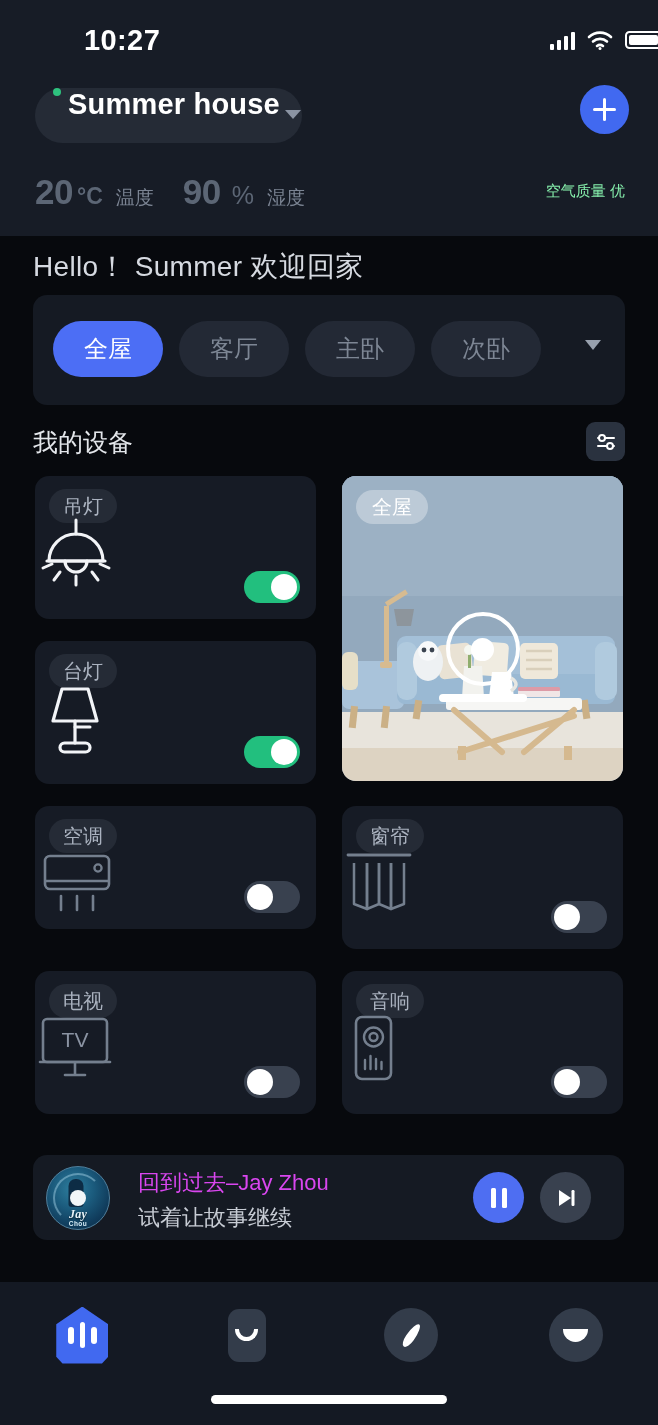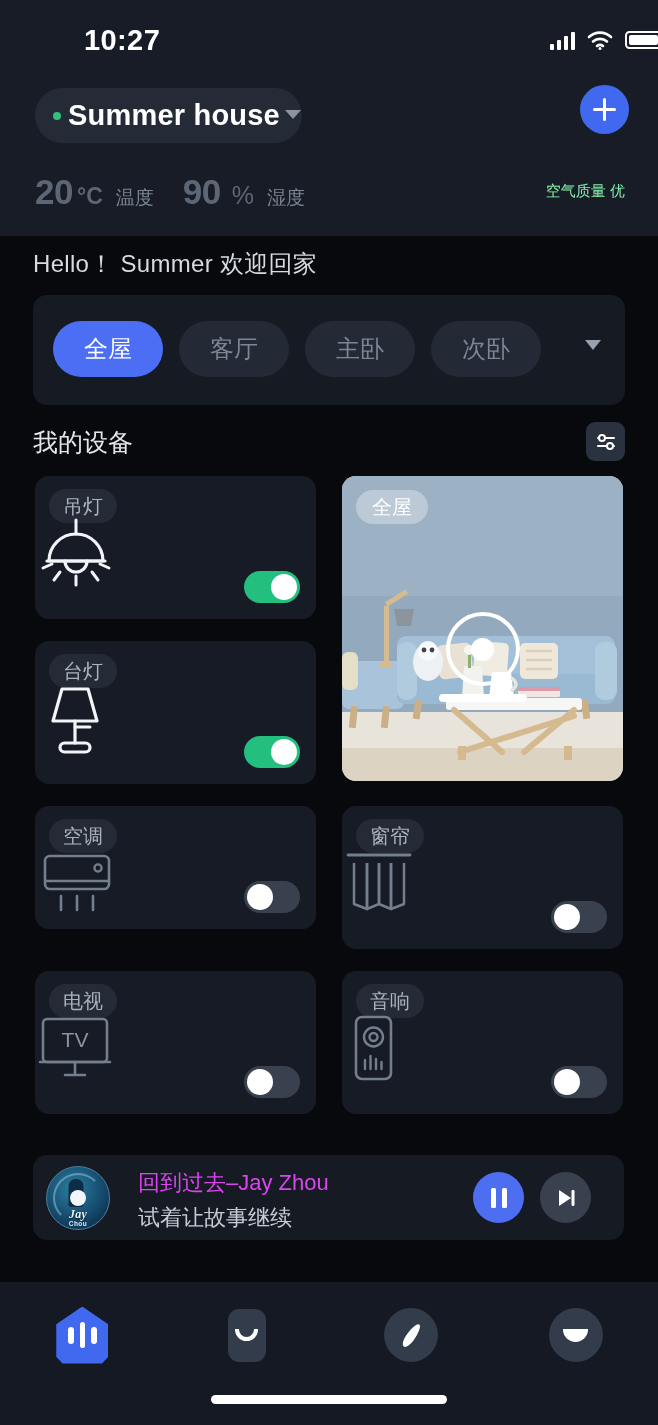--- a/index.html
+++ b/index.html
@@ -45,21 +45,21 @@
   }
   .battery span{ display:block; width:100%; height:100%; background:#ffffff; border-radius:2px;}
 
   
   .house-row {
     position:absolute; left:0; top:88px; width:658px; height:60px;
   }
   .house-pill {
     position:absolute; left:35px; top:0;
     height:55px; background:#252b36; border-radius:28px;
-    display:flex; align-items:center; padding:0 22px 0 18px; gap:7px;
+    display:flex; align-items:flex-start; padding:0 22px 0 18px; gap:7px;
   }
   .house-dot { width:8px; height:8px; border-radius:50%; background:#2ec27e; flex:none; }
   .house-name { font-size:29px; font-weight:700; color:#ffffff; letter-spacing:.2px; }
   .house-caret {
     position:absolute; left:285px; top:22px;
     width:0; height:0; border-left:8px solid transparent; border-right:8px solid transparent;
     border-top:9px solid #8b94a3;
   }
   .add-btn {
     position:absolute; right:29px; top:-3px;
@@ -81,21 +81,21 @@
   .env-lbl { font-size:19px; color:#7b8493; margin-left:9px; margin-right:25px; }
   .env-pct { font-size:25px; font-weight:500; color:#5c6675; margin-left:7px; }
   .air {
     position:absolute; right:33px; top:182px;
     font-size:15px; color:#86efac;
   }
 
   
   .greeting {
     position:absolute; left:33px; top:248px;
-    font-size:24px; color:#d6dae1; letter-spacing:.3px;
+    font-size:28px; color:#d6dae1; letter-spacing:.3px;
   }
 
   
   .rooms-wrap {
     position:absolute; left:33px; top:295px;
     width:592px; height:110px; background:#151a23; border-radius:14px;
   }
   .rooms {
     position:absolute; left:20px; top:26px; display:flex; gap:16px; align-items:center;
   }

